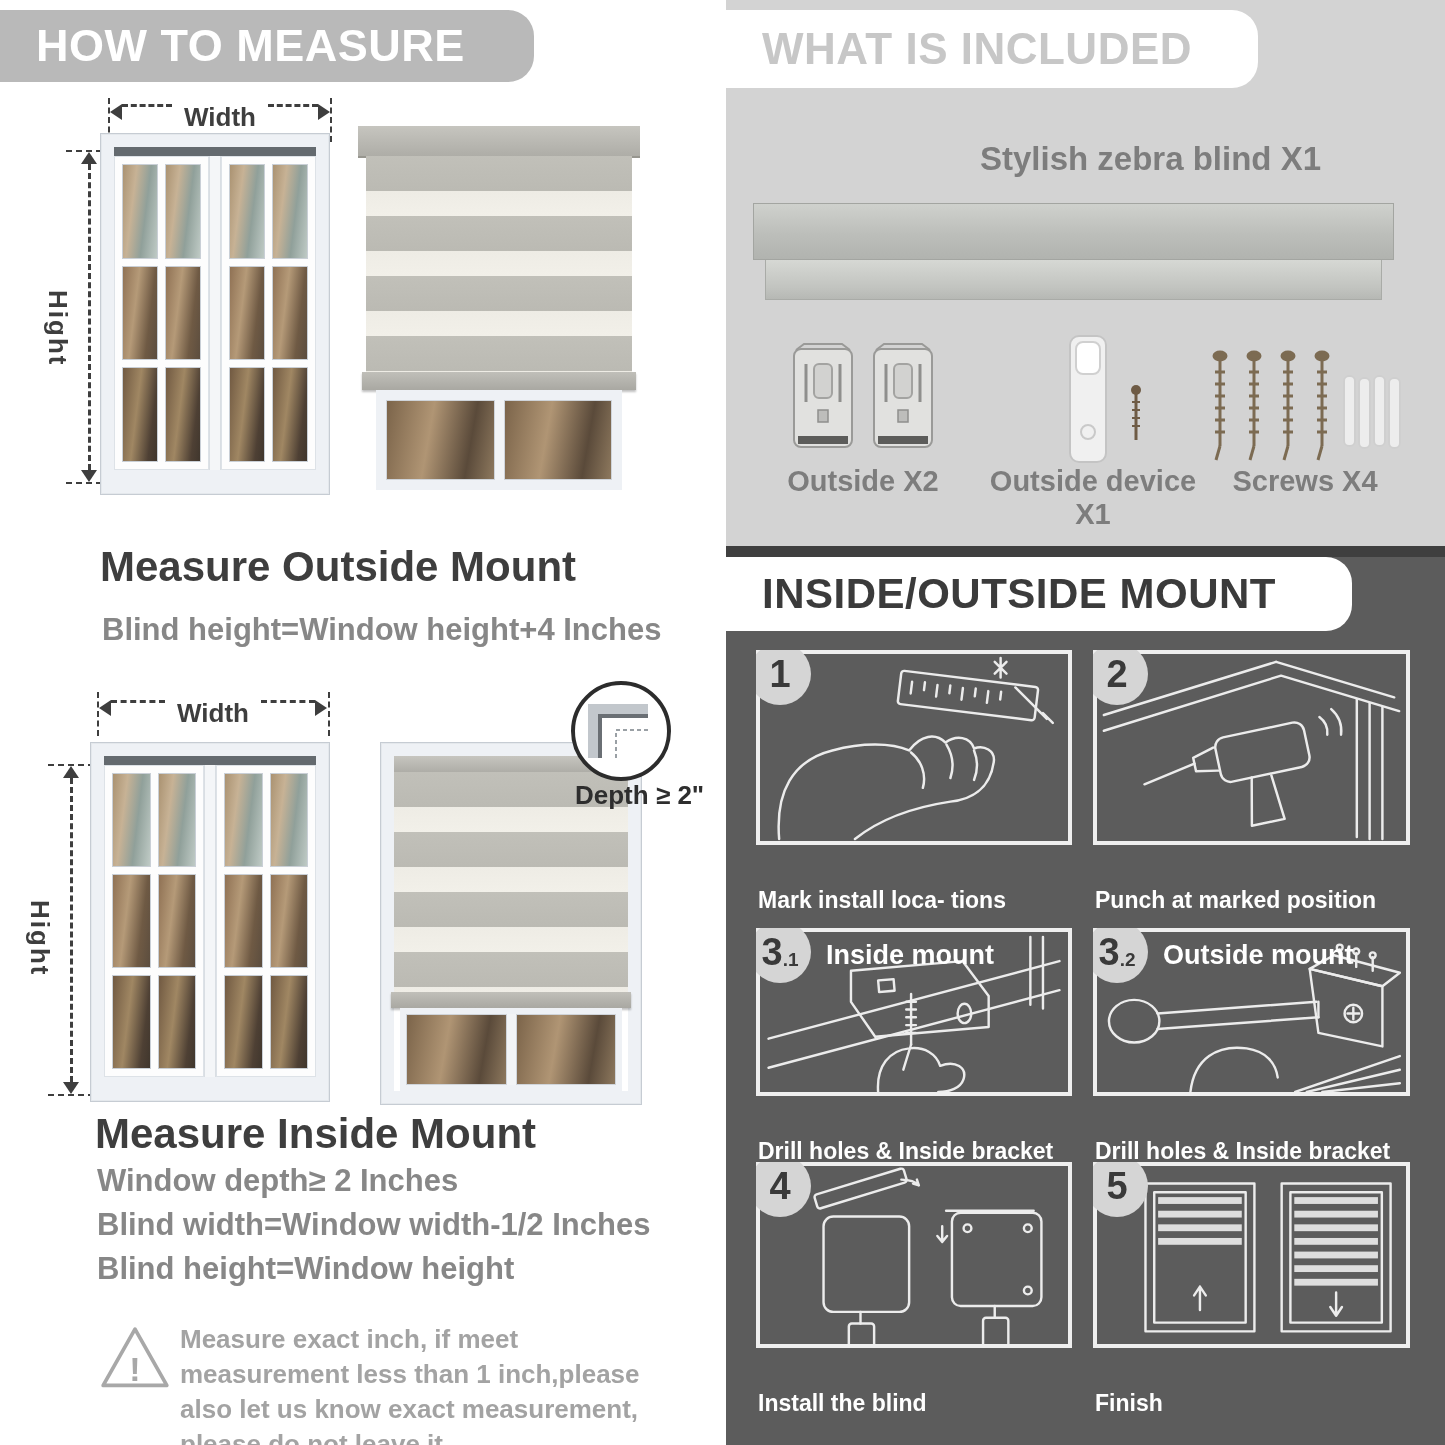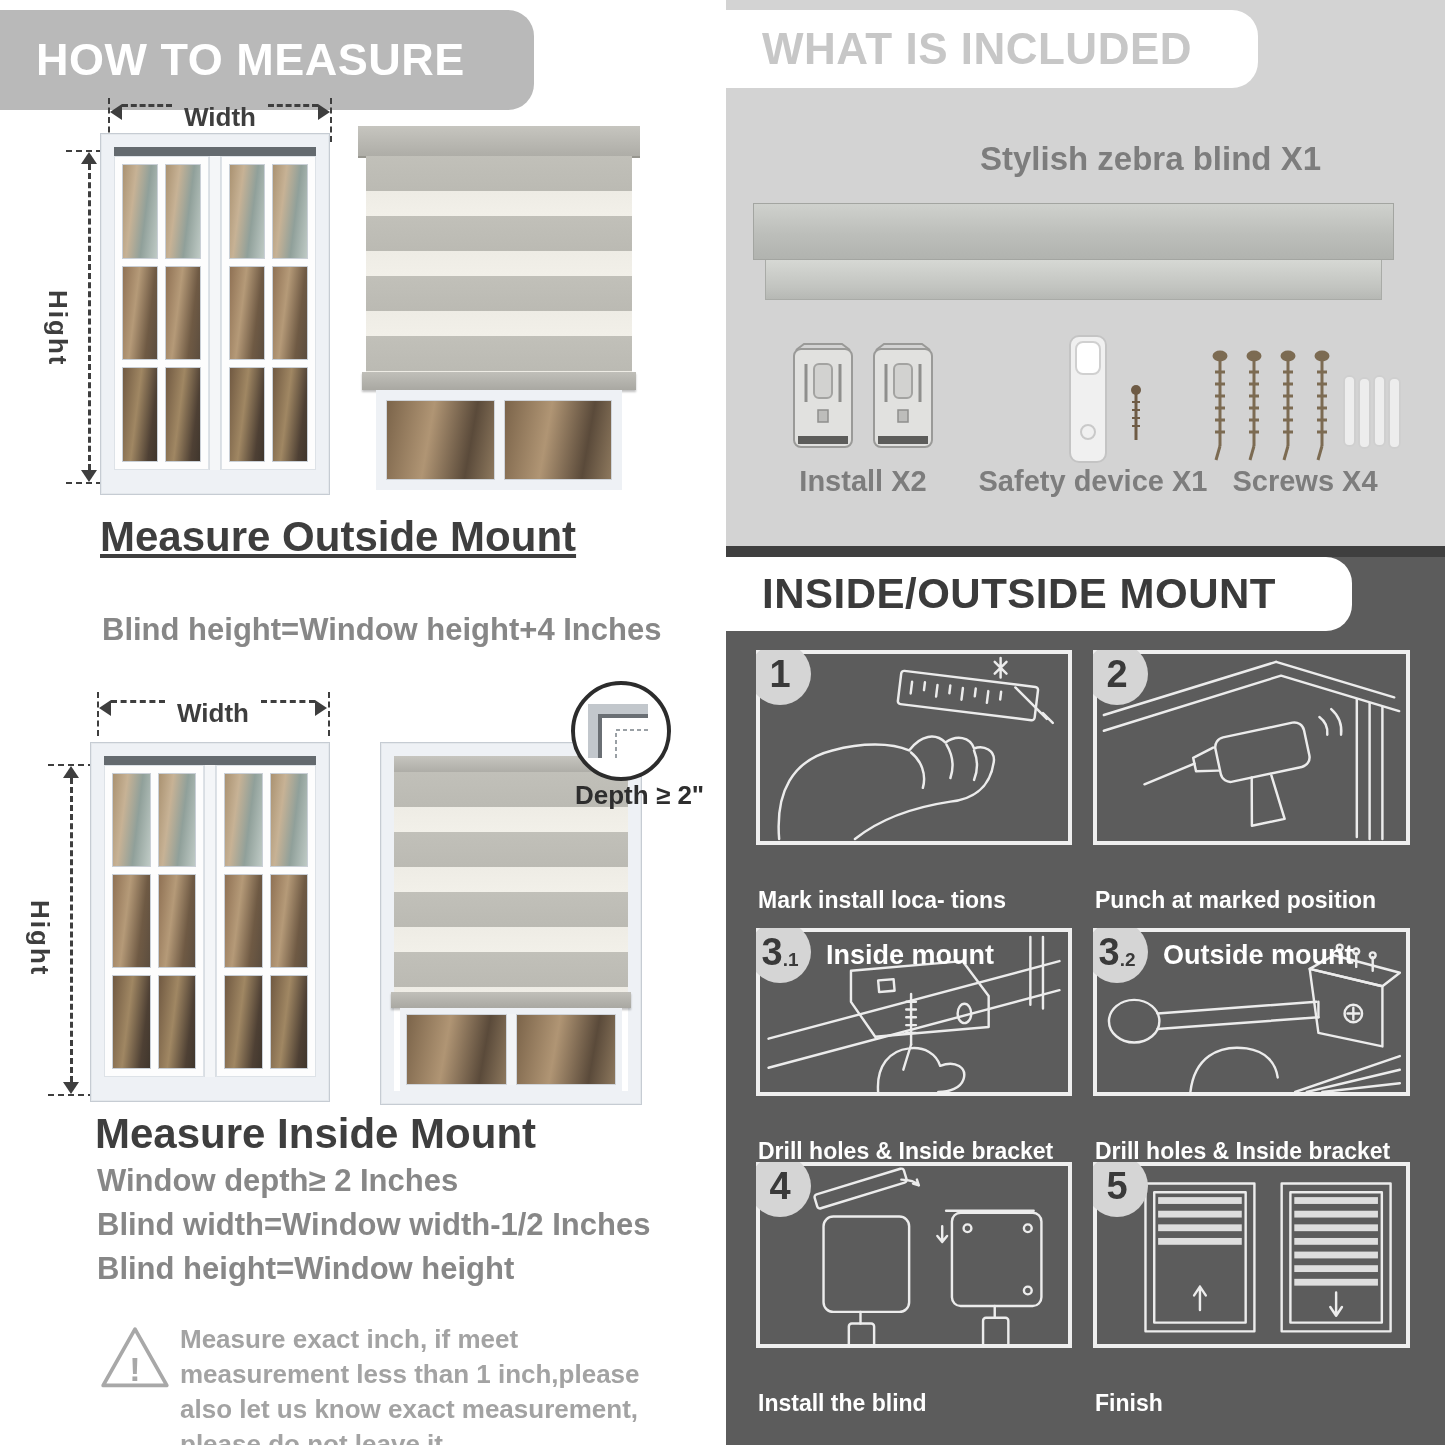--- a/index.html
+++ b/index.html
@@ -2,21 +2,21 @@
 <html><head>
 <meta charset="utf-8">
 <style>
   html,body{margin:0;padding:0;background:#fff;}
   #stage{position:relative;width:1445px;height:1445px;background:#ffffff;overflow:hidden;
          font-family:"Liberation Sans",sans-serif;}
   .abs{position:absolute;}
 
   
   .banner{display:flex;align-items:center;padding-left:36px;font-weight:700;letter-spacing:.5px;}
-  .banner-left{left:0;top:10px;width:498px;height:100px;background:#b9b9b9;color:#fff;
+  .banner-left{left:0;top:10px;width:498px;height:72px;background:#b9b9b9;color:#fff;
                font-size:45px;border-radius:0 26px 26px 0;}
   .banner-included{left:726px;top:10px;width:496px;height:78px;background:#fff;color:#c7c7c7;
                font-size:44px;border-radius:0 26px 26px 0;}
   .banner-mount{left:726px;top:557px;width:590px;height:74px;background:#fff;color:#3b3b3b;
                font-size:42px;border-radius:0 26px 26px 0;z-index:3;}
 
   
   .heading{font-weight:700;color:#3e3e3e;font-size:42px;}
   .bodyline{font-weight:700;color:#878787;font-size:31px;}
 
@@ -147,21 +147,21 @@
     <div class="abs cassette" style="left:0;top:0;width:282px;height:30px;box-shadow:0 2px 0 #97968f;"></div>
     <div class="abs fabric" style="left:8px;top:30px;width:266px;height:216px;"></div>
     <div class="abs rail" style="left:4px;top:246px;width:274px;height:18px;box-shadow:0 2px 2px rgba(0,0,0,.25);"></div>
     <div class="abs underwin" style="left:18px;top:264px;width:246px;height:100px;">
       <div class="upane"></div>
         <div class="upost"></div>
         <div class="upane"></div>
     </div>
   </div>
 
-  <div class="abs heading" style="left:100px;top:513px;text-decoration:underline;">Measure Outside Mount</div>
+  <div class="abs heading" style="left:100px;top:543px;">Measure Outside Mount</div>
   <div class="abs bodyline" style="left:102px;top:612px;">Blind height=Window height+4 Inches</div>
 
   <div class="abs vtick" style="left:97px;top:692px;height:44px;"></div>
   <div class="abs vtick" style="left:328px;top:692px;height:44px;"></div>
   <div class="abs h-arrow" style="left:99px;top:700px;width:228px;height:26px;">
     <span class="ah l"></span>
       <span class="dash"></span>
     <span class="alabel">Width</span>
     <span class="dash"></span>
       <span class="ah r"></span>
@@ -313,22 +313,22 @@
       </g>
       <g fill="#f4f4f4" opacity="0.8" stroke="#cfcfcf" stroke-width="2">
         <rect x="132" y="28" width="11" height="70" rx="5"></rect>
         <rect x="147" y="30" width="11" height="70" rx="5"></rect>
         <rect x="162" y="28" width="11" height="70" rx="5"></rect>
         <rect x="177" y="30" width="11" height="70" rx="5"></rect>
       </g>
     </svg>
   </div>
 
-  <div class="abs item-label" style="left:748px;top:465px;width:230px;">Install X2</div>
-  <div class="abs item-label" style="left:978px;top:465px;width:230px;">Safety device X1</div>
+  <div class="abs item-label" style="left:748px;top:465px;width:230px;">Outside X2</div>
+  <div class="abs item-label" style="left:978px;top:465px;width:230px;">Outside device X1</div>
   <div class="abs item-label" style="left:1205px;top:465px;width:200px;">Screws X4</div>
 
   <div class="abs panel-mount"></div>
   <div class="abs panel-mount-topstrip"></div>
 
   <div class="abs banner banner-mount">
     <span>INSIDE/OUTSIDE MOUNT</span>
   </div>
 
   <div class="step-box" style="left:756px;top:650px;width:316px;height:195px;">

